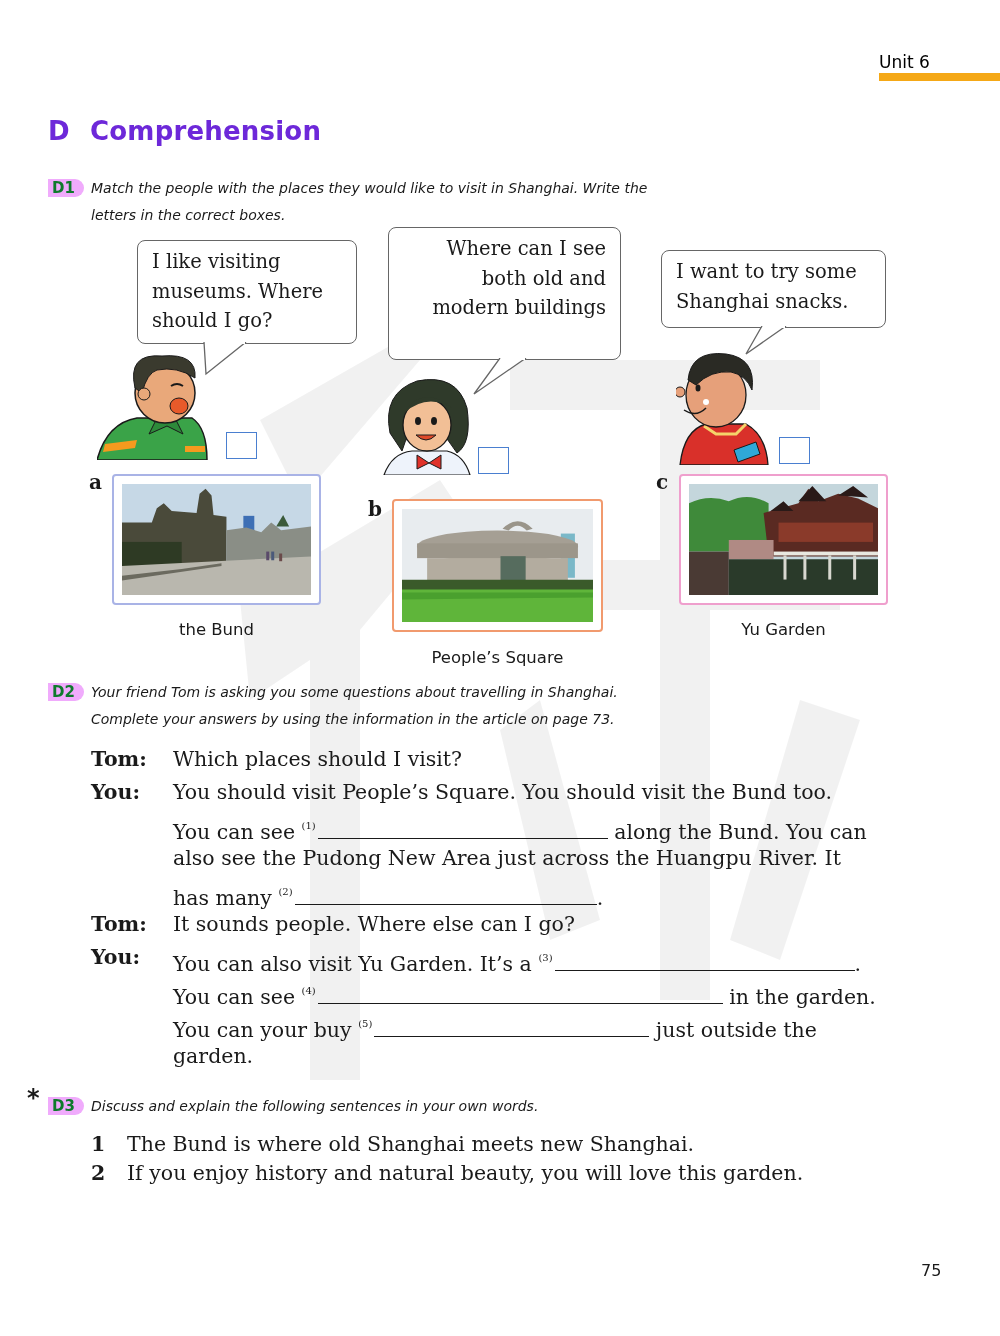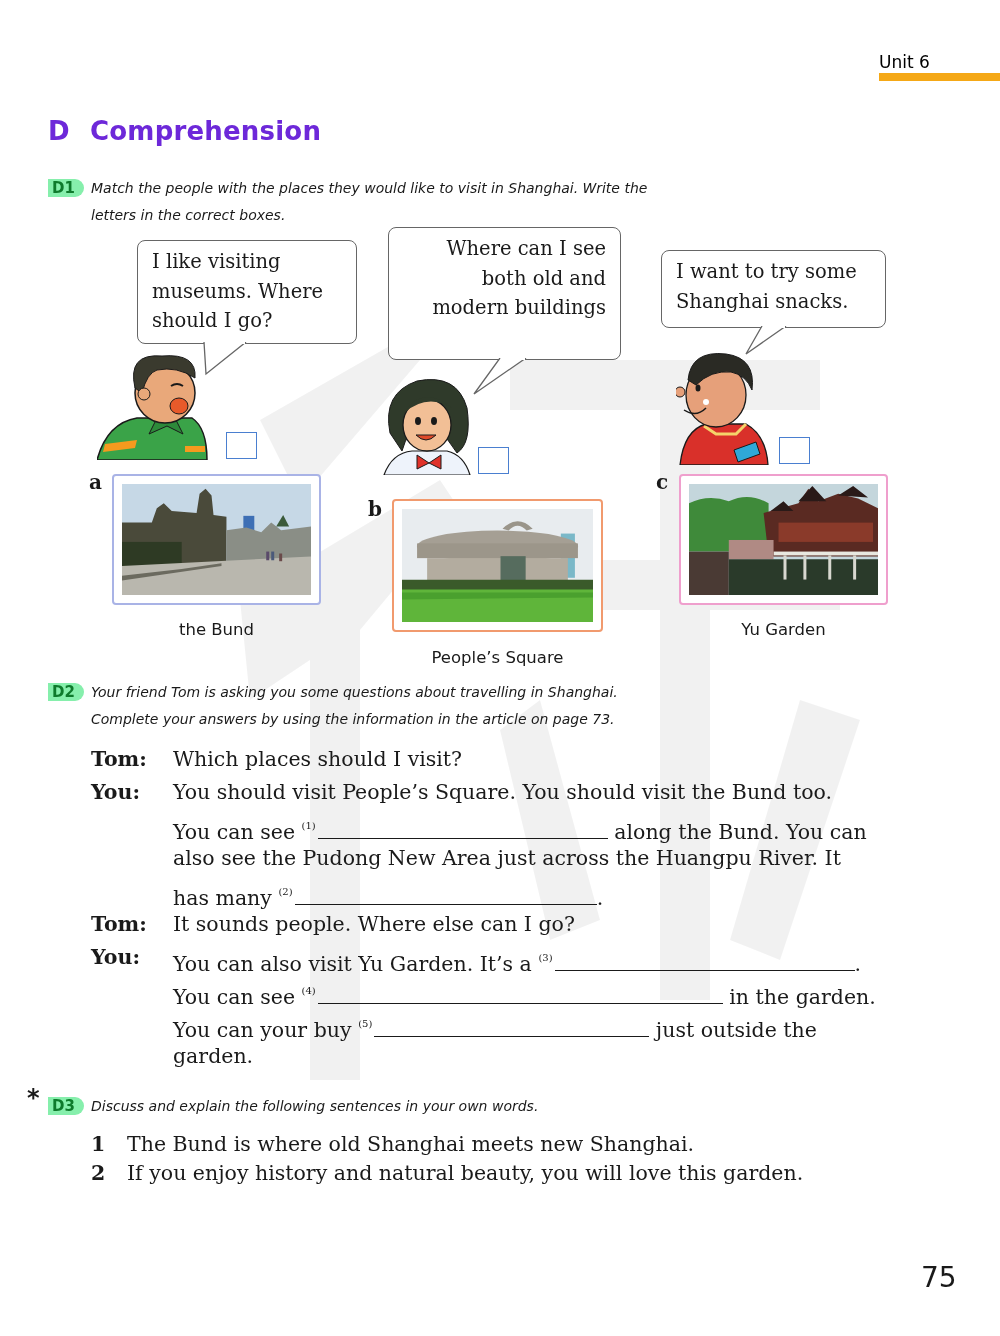--- a/index.html
+++ b/index.html
@@ -12,21 +12,21 @@
 
     
     .unit-label { left: 879px; top: 52px; font-family: "DejaVu Sans", sans-serif; font-size: 17px; color: #000000; }
     .unit-bar { left: 879px; top: 73px; width: 121px; height: 8px; background: #f5a816; }
 
     
     .section-title { left: 48px; top: 116px; font-family: "DejaVu Sans", sans-serif; font-weight: bold; font-size: 26px; color: #6d28d9; letter-spacing: 0.2px; }
     .section-title .letter { display: inline-block; width: 42px; }
 
     
-    .badge { display: inline-block; background: #86efac; color: #0e7a2c; font-family: "DejaVu Sans", sans-serif; font-weight: bold; font-size: 15px; padding: 0 9px 0 4px; height: 18px; line-height: 18px; border-radius: 0 10px 10px 0; }
+    .badge { display: inline-block; background: #f0abfc; color: #0e7a2c; font-family: "DejaVu Sans", sans-serif; font-weight: bold; font-size: 15px; padding: 0 9px 0 4px; height: 18px; line-height: 18px; border-radius: 0 10px 10px 0; }
     .instr { font-family: "DejaVu Sans", sans-serif; font-style: italic; font-size: 14px; color: #1a1a1a; line-height: 27px; }
     .task-head { position: absolute; }
     .task-head .badge { position: absolute; left: 0; top: 4px; }
     .task-head .instr { position: absolute; left: 43px; top: 0; white-space: nowrap; }
 
     
     .bubble { position: absolute; border: 1.3px solid #666; border-radius: 8px; background: #fff; font-family: "DejaVu Serif", serif; font-size: 19.5px; line-height: 29.5px; padding: 6px 14px; color: #1a1a1a; }
     .bubble-tail { position: absolute; }
 
     
@@ -46,21 +46,21 @@
     .blank { display: inline-block; border-bottom: 1.3px solid #1a1a1a; height: 22px; vertical-align: baseline; }
     .sup { font-size: 10px; vertical-align: 10px; margin-right: 2px; }
 
     
     .d3-list { position: absolute; left: 91px; top: 1130px; font-family: "DejaVu Serif", serif; font-size: 20.5px; line-height: 29px; }
     .d3-list .item { position: relative; height: 29px; white-space: nowrap; }
     .d3-list .num { position: absolute; left: 0; font-weight: bold; }
     .d3-list .txt { position: absolute; left: 36px; }
     .star { position: absolute; left: 27px; top: 1084px; font-family: "DejaVu Sans", sans-serif; font-size: 24px; font-weight: bold; }
 
-    .page-number { left: 921px; top: 1261px; font-family: "DejaVu Sans", sans-serif; font-size: 28px; }
+    .page-number { left: 921px; top: 1261px; font-family: "DejaVu Sans", sans-serif; font-size: 16px; }
   </style>
 </head>
 <body>
 
 <svg class="watermark" viewBox="0 0 700 800">
   <path d="M80 120 L220 40 L240 60 L120 200 Z M60 300 L260 180 L280 210 L180 330 L180 780 L130 780 L130 360 L70 400 Z M330 60 L640 60 L640 110 L330 110 Z M480 110 L530 110 L530 700 L480 700 Z M330 260 L660 260 L660 310 L330 310 Z M360 400 L420 620 L370 640 L320 430 Z M620 400 L680 420 L600 660 L550 640 Z" fill="#000"></path>
 </svg>
 
 <div class="abs unit-label">Unit 6</div>
 <div class="abs unit-bar"></div>

